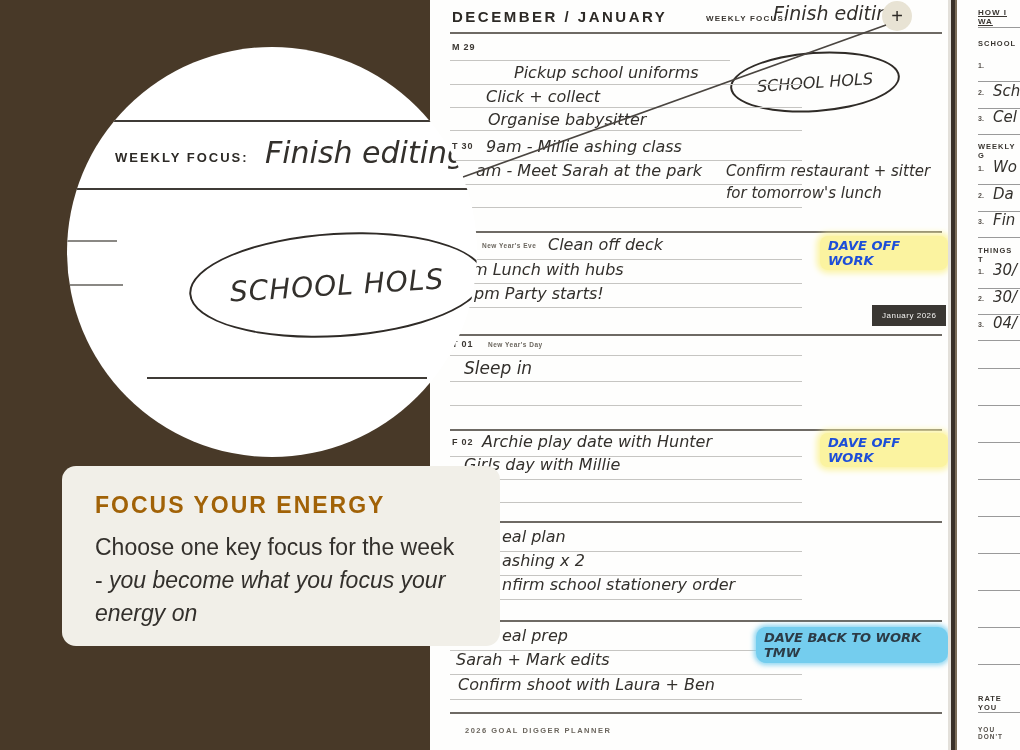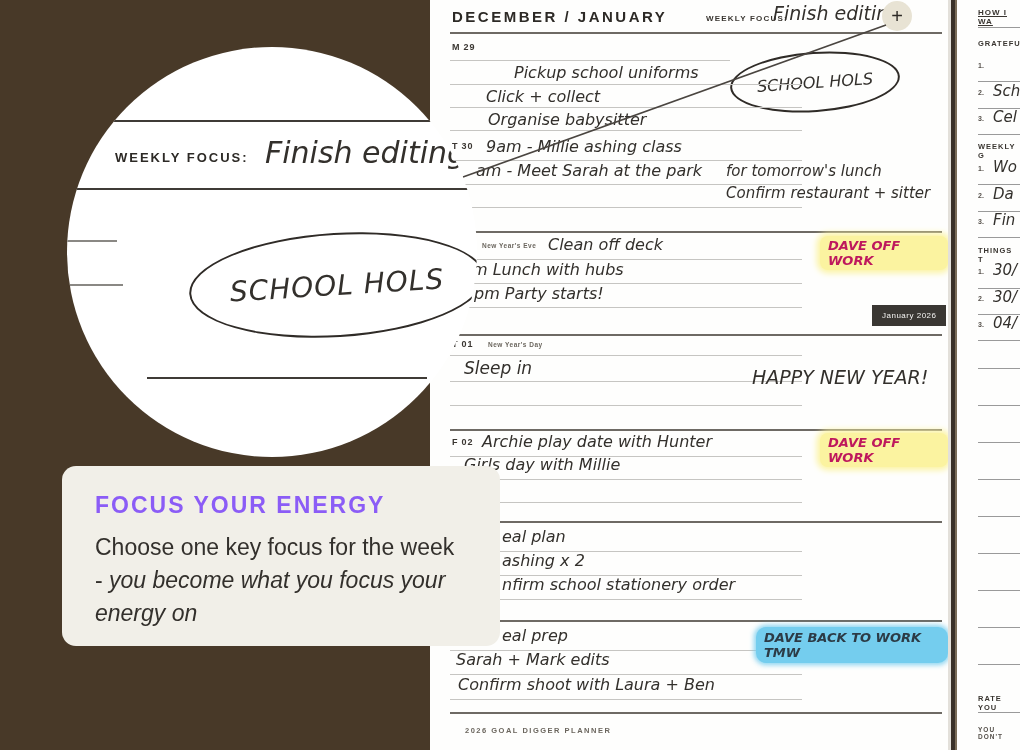--- a/index.html
+++ b/index.html
@@ -13,36 +13,36 @@
   .side{position:absolute;left:957px;top:0;width:63px;height:750px;background:#fefefd;z-index:10;overflow:hidden;}
   .caps-lg{font-size:15px;font-weight:bold;letter-spacing:2.5px;color:#2d2a26;}
   .caps-sm{font-size:8px;font-weight:bold;letter-spacing:1.2px;color:#3a3631;}
   .caps-xs{font-size:6.5px;font-weight:bold;letter-spacing:.5px;color:#6b665e;}
   .daylabel{font-size:9px;font-weight:bold;letter-spacing:.8px;color:#3a3631;}
   .hw{font-family:"DejaVu Sans",sans-serif;font-style:italic;color:#33302c;}
   .e{font-size:16px;}
   .rule-l{height:1px;background:#c6c5c2;}
   .rule-h{height:2px;background:#6e6a64;}
   .hl-y{background:#fbf3a0;border-radius:8px;box-shadow:0 0 6px 3px #fbf3a0;
-    font-size:13px;font-weight:bold;color:#be185d;padding:2px 8px;}
+    font-size:13px;font-weight:bold;color:#1d4ed8;padding:2px 8px;}
   .hl-b{background:#74cdee;border-radius:10px;box-shadow:0 0 5px 2px rgba(116,205,238,.85);
     font-size:13px;font-weight:bold;color:#2c3b46;padding:3px 8px;}
   .badge{background:#3a3733;color:#f5f4f2;font-size:8px;letter-spacing:.5px;
     padding:6px 10px;}
   .plus{width:30px;height:30px;border-radius:50%;background:#e8e3d4;color:#2d2a26;
     font-size:20px;line-height:30px;text-align:center;}
   
   .lens{position:absolute;left:67px;top:47px;width:410px;height:410px;border-radius:50%;
     background:#ffffff;overflow:hidden;z-index:30;}
   .lens-line{position:absolute;background:#3f3b36;height:2px;}
   .ellipse{border:2px solid #2f2b27;border-radius:50%;display:flex;align-items:center;justify-content:center;}
   
   .card{position:absolute;left:62px;top:466px;width:438px;height:180px;background:#f1efe8;
     border-radius:14px;z-index:40;}
-  .card h2{margin:26px 0 0 33px;font-size:23px;font-weight:bold;letter-spacing:2px;color:#8b5cf6;}
+  .card h2{margin:26px 0 0 33px;font-size:23px;font-weight:bold;letter-spacing:2px;color:#a16207;}
   .card p{margin:12px 33px 0 33px;font-size:23px;line-height:33px;color:#33302c;}
   .card .it{font-style:italic;}
   .svg-layer{position:absolute;left:0;top:0;width:1020px;height:750px;z-index:25;pointer-events:none;}
   .side .sec{font-size:7.5px;font-weight:bold;letter-spacing:1px;color:#3a3631;position:absolute;left:21px;}
   .side .num{font-size:7px;font-weight:bold;color:#55504a;position:absolute;left:21px;}
   .side .itm{font-size:15px;position:absolute;left:36px;}
   .side .rl{position:absolute;left:21px;right:0;height:1px;background:#9a9a9a;}
 </style>
 </head>
 <body>
@@ -70,43 +70,42 @@
     <div class="abs hw e" style="left:58px;top:110px;">Organise babysitter</div>
     <div class="abs rule-l" style="left:20px;top:130px;width:352px;"></div>
 
     <div class="abs daylabel" style="left:22px;top:141px;">T 30</div>
     <div class="abs hw e" style="left:56px;top:137px;">9am - Millie ashing class</div>
     <div class="abs rule-l" style="left:20px;top:160px;width:352px;"></div>
     <div class="abs hw e" style="left:46px;top:161px;">am - Meet Sarah at the park</div>
     <div class="abs rule-l" style="left:20px;top:184px;width:352px;"></div>
     <div class="abs rule-l" style="left:20px;top:207px;width:352px;"></div>
     <div class="abs hw" style="left:296px;top:160px;font-size:15px;line-height:22px;">
+      <div>Confirm restaurant + sitter</div>
       <div>for tomorrow's lunch</div>
-      <div>Confirm restaurant + sitter</div>
     </div>
     <div class="abs rule-h" style="left:20px;top:231px;width:492px;"></div>
 
     <div class="abs caps-xs" style="left:52px;top:242px;">New Year's Eve</div>
     <div class="abs hw e" style="left:118px;top:235px;">Clean off deck</div>
     <div class="abs rule-l" style="left:20px;top:259px;width:352px;"></div>
     <div class="abs hw e" style="left:42px;top:260px;">m Lunch with hubs</div>
     <div class="abs rule-l" style="left:20px;top:283px;width:352px;"></div>
     <div class="abs hw e" style="left:44px;top:284px;">pm Party starts!</div>
     <div class="abs rule-l" style="left:20px;top:307px;width:352px;"></div>
     <div class="abs hl-y hw" style="left:390px;top:236px;">DAVE OFF WORK</div>
     <div class="abs badge" style="left:442px;top:305px;">January 2026</div>
     <div class="abs rule-h" style="left:20px;top:334px;width:492px;"></div>
 
     <div class="abs daylabel" style="left:22px;top:339px;">T 01</div>
     <div class="abs caps-xs" style="left:58px;top:341px;">New Year's Day</div>
     <div class="abs rule-l" style="left:20px;top:355px;width:352px;"></div>
     <div class="abs hw" style="left:34px;top:358px;font-size:17px;">Sleep in</div>
     <div class="abs rule-l" style="left:20px;top:381px;width:352px;"></div>
     <div class="abs rule-l" style="left:20px;top:405px;width:352px;"></div>
-    <div class="abs hw" style="left:322px;top:366px;font-size:19px;">HAPPY NEW YEAR!</div>
     <div class="abs rule-h" style="left:20px;top:429px;width:492px;"></div>
 
     <div class="abs daylabel" style="left:22px;top:437px;">F 02</div>
     <div class="abs hw e" style="left:52px;top:432px;">Archie play date with Hunter</div>
     <div class="abs rule-l" style="left:20px;top:456px;width:352px;"></div>
     <div class="abs hw e" style="left:34px;top:455px;">Girls day with Millie</div>
     <div class="abs rule-l" style="left:20px;top:479px;width:352px;"></div>
     <div class="abs rule-l" style="left:20px;top:502px;width:352px;"></div>
     <div class="abs hl-y hw" style="left:390px;top:433px;">DAVE OFF WORK</div>
     <div class="abs rule-h" style="left:20px;top:521px;width:492px;"></div>
@@ -133,21 +132,21 @@
 
   <svg class="svg-layer">
     <line x1="886" y1="25" x2="463" y2="177" stroke="#4a4540" stroke-width="1.6"></line>
   </svg>
 
   <div class="divider"></div>
   <div class="side">
     <div class="sec" style="top:8px;font-size:8px;text-decoration:underline;">HOW I WA</div>
     <div class="rl" style="top:27px;"></div>
 
-    <div class="sec" style="top:39px;">GRATEFU</div>
+    <div class="sec" style="top:39px;">SCHOOL</div>
     <div class="num" style="top:62px;">1.</div>
     <div class="itm hw" style="top:55px;margin-left:28px;">Qu</div>
     <div class="rl" style="top:81px;"></div>
     <div class="num" style="top:89px;">2.</div>
     <div class="itm hw" style="top:82px;">Sch</div>
     <div class="rl" style="top:108px;"></div>
     <div class="num" style="top:115px;">3.</div>
     <div class="itm hw" style="top:108px;">Cel</div>
     <div class="rl" style="top:134px;"></div>
 

